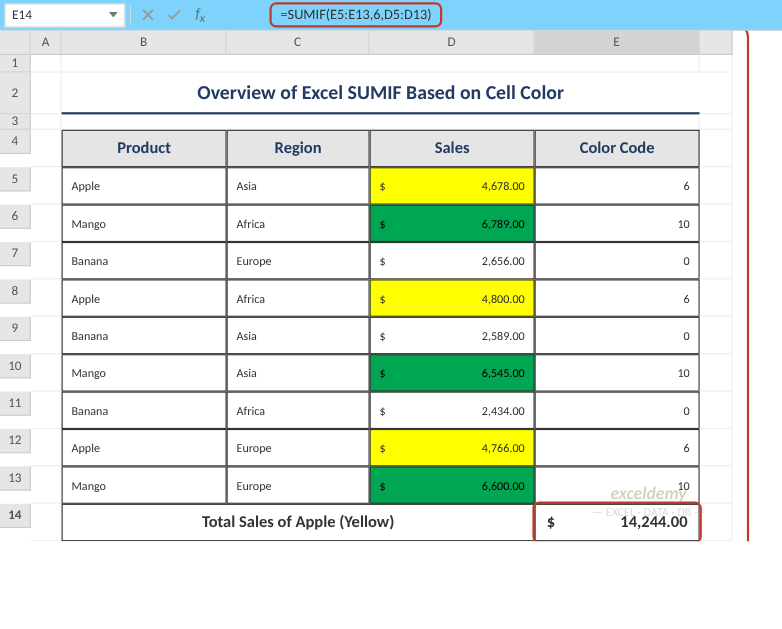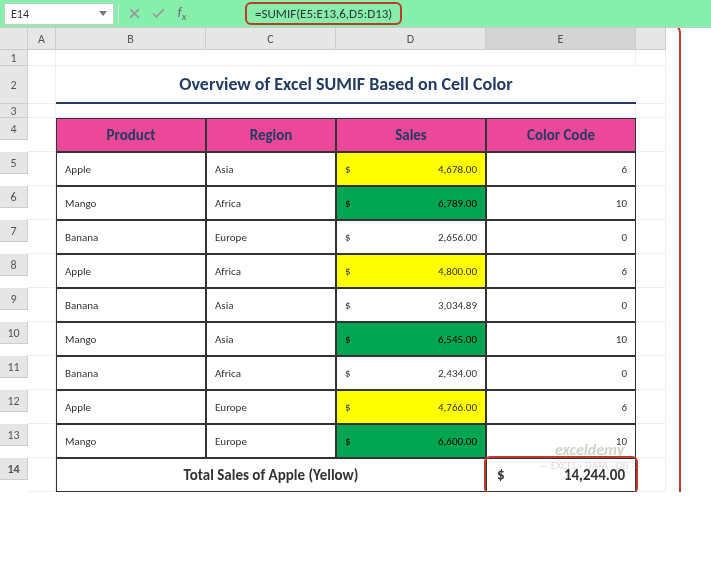--- a/index.html
+++ b/index.html
@@ -1,19 +1,19 @@
 <!DOCTYPE html>
 <html><head>
 <meta charset="utf-8">
 <style>
 * { box-sizing: border-box; margin: 0; padding: 0; }
 body { font-family: Calibri, Arial, sans-serif; font-size: 13px; background: #fff; color: #333; user-select: none; }
 
 
-.formula-bar { display: flex; align-items: center; height: 28px; border-bottom: 1px solid #ccc; background: #86efac; padding: 0 4px; gap: 2px; }
+.formula-bar { display: flex; align-items: center; height: 28px; border-bottom: 1px solid #ccc; background: #7dd3fc; padding: 0 4px; gap: 2px; }
 .name-box { display: flex; align-items: center; width: 110px; height: 22px; border: 1px solid #ccc; background: #fff; padding: 0 6px; justify-content: space-between; }
 .name-box-text { font-size: 12px; color: #333; }
 .fb-btn { width: 22px; height: 22px; display: flex; align-items: center; justify-content: center; color: #777; }
 .fb-divider { width: 1px; height: 18px; background: #ddd; margin: 0 2px; }
 .formula-input-wrap { flex: 1; display: flex; align-items: center; height: 22px; padding: 0 6px; position: relative; }
 .formula-text { font-size: 13px; }
 .formula-highlight { border: 2px solid #c0392b; border-radius: 6px; padding: 2px 8px; display: inline-block; margin-left: 44px; }
 
 
 .sheet { position: relative; display: grid; grid-template-columns: 28px 28px 150px 130px 150px 150px 30px; background: #fff; }
@@ -21,21 +21,21 @@
 .col-header.sel { background: #d4d4d4; }
 .row-header { justify-content: center; }
 .row-header.sel { background: #e5e5e5; font-weight: bold; }
 .cell { border-right: 1px solid #eee; border-bottom: 1px solid #eee; display: flex; align-items: center; padding: 0 6px; height: 34px; font-size: 14px; }
 .r1 { height: 16px; }
 
 
 .title-cell { grid-column: 3 / 7; font-size: 18px; font-weight: bold; color: #223b63; justify-content: center; border-bottom: 2.5px solid #223b63 !important; border-right: none; }
 
 
-.th { background: #ec4899; border: 1px solid #333 !important; font-weight: bold; font-size: 15px; color: #223b63; justify-content: center; }
+.th { background: #e5e5e5; border: 1px solid #333 !important; font-weight: bold; font-size: 15px; color: #223b63; justify-content: center; }
 
 
 .tb { border: 1px solid #333 !important; font-size: 11px; padding: 0 8px; }
 .tb.num { justify-content: flex-end; }
 .sales-cell { justify-content: space-between; }
 .sales-cell .cur { }
 .sales-cell .val { }
 .fill-yellow { background: #ffff00; }
 .fill-green { background: #00a651; color: #000; }
 
@@ -157,21 +157,21 @@
       <span class="val">4,800.00</span>
     </div>
     <div class="cell tb num">6</div>
     <div class="cell blankcol"></div>
     <div class="row-header">9</div>
     <div class="cell blankcol"></div>
     <div class="cell tb">Banana</div>
     <div class="cell tb">Asia</div>
     <div class="cell tb sales-cell ">
       <span class="cur">$</span>
-      <span class="val">3,034.89</span>
+      <span class="val">2,589.00</span>
     </div>
     <div class="cell tb num">0</div>
     <div class="cell blankcol"></div>
     <div class="row-header">10</div>
     <div class="cell blankcol"></div>
     <div class="cell tb">Mango</div>
     <div class="cell tb">Asia</div>
     <div class="cell tb sales-cell fill-green">
       <span class="cur">$</span>
       <span class="val">6,545.00</span>

